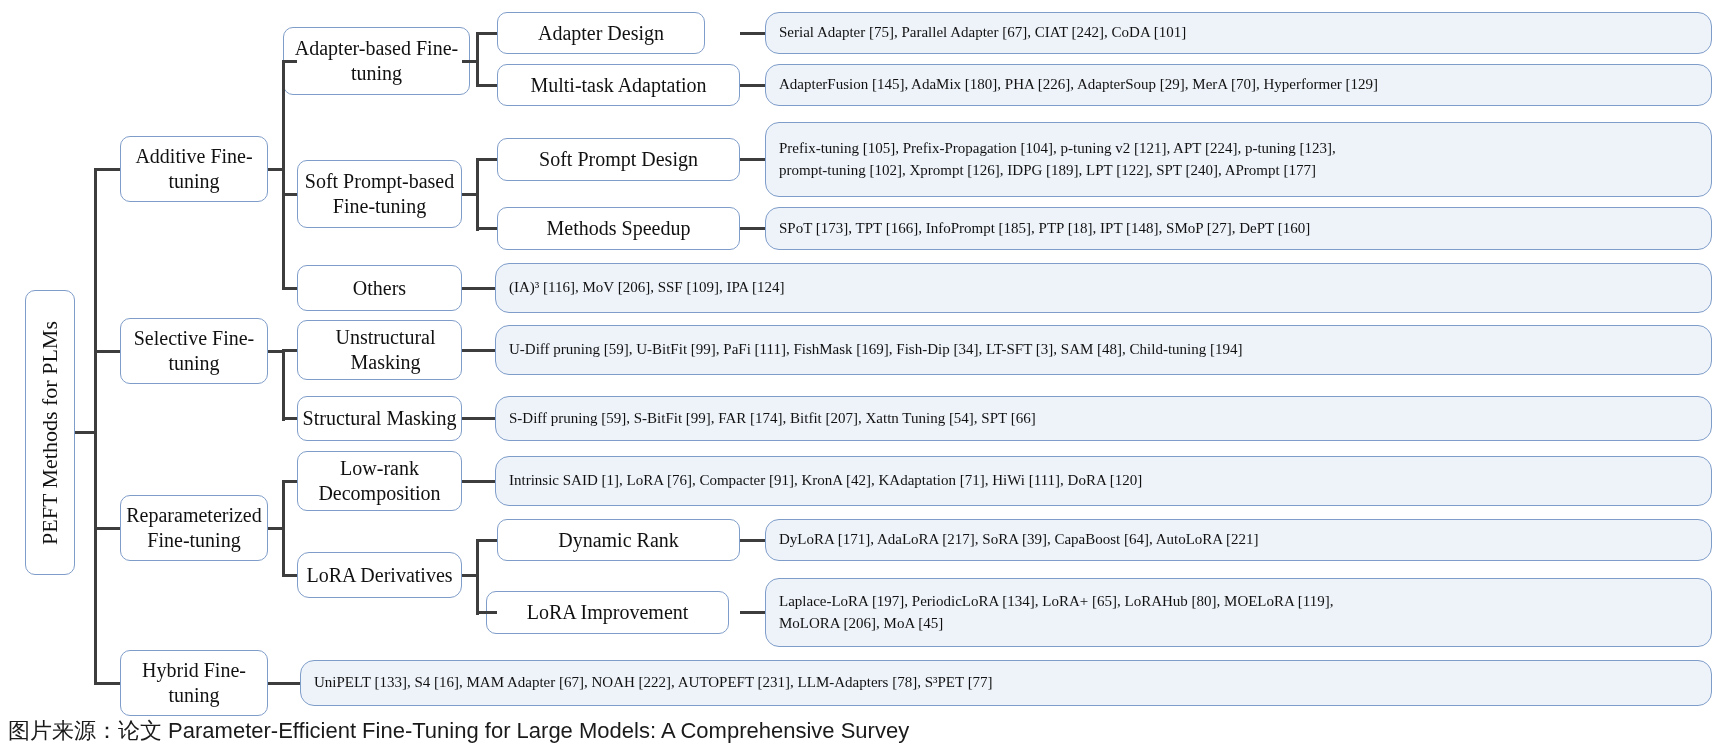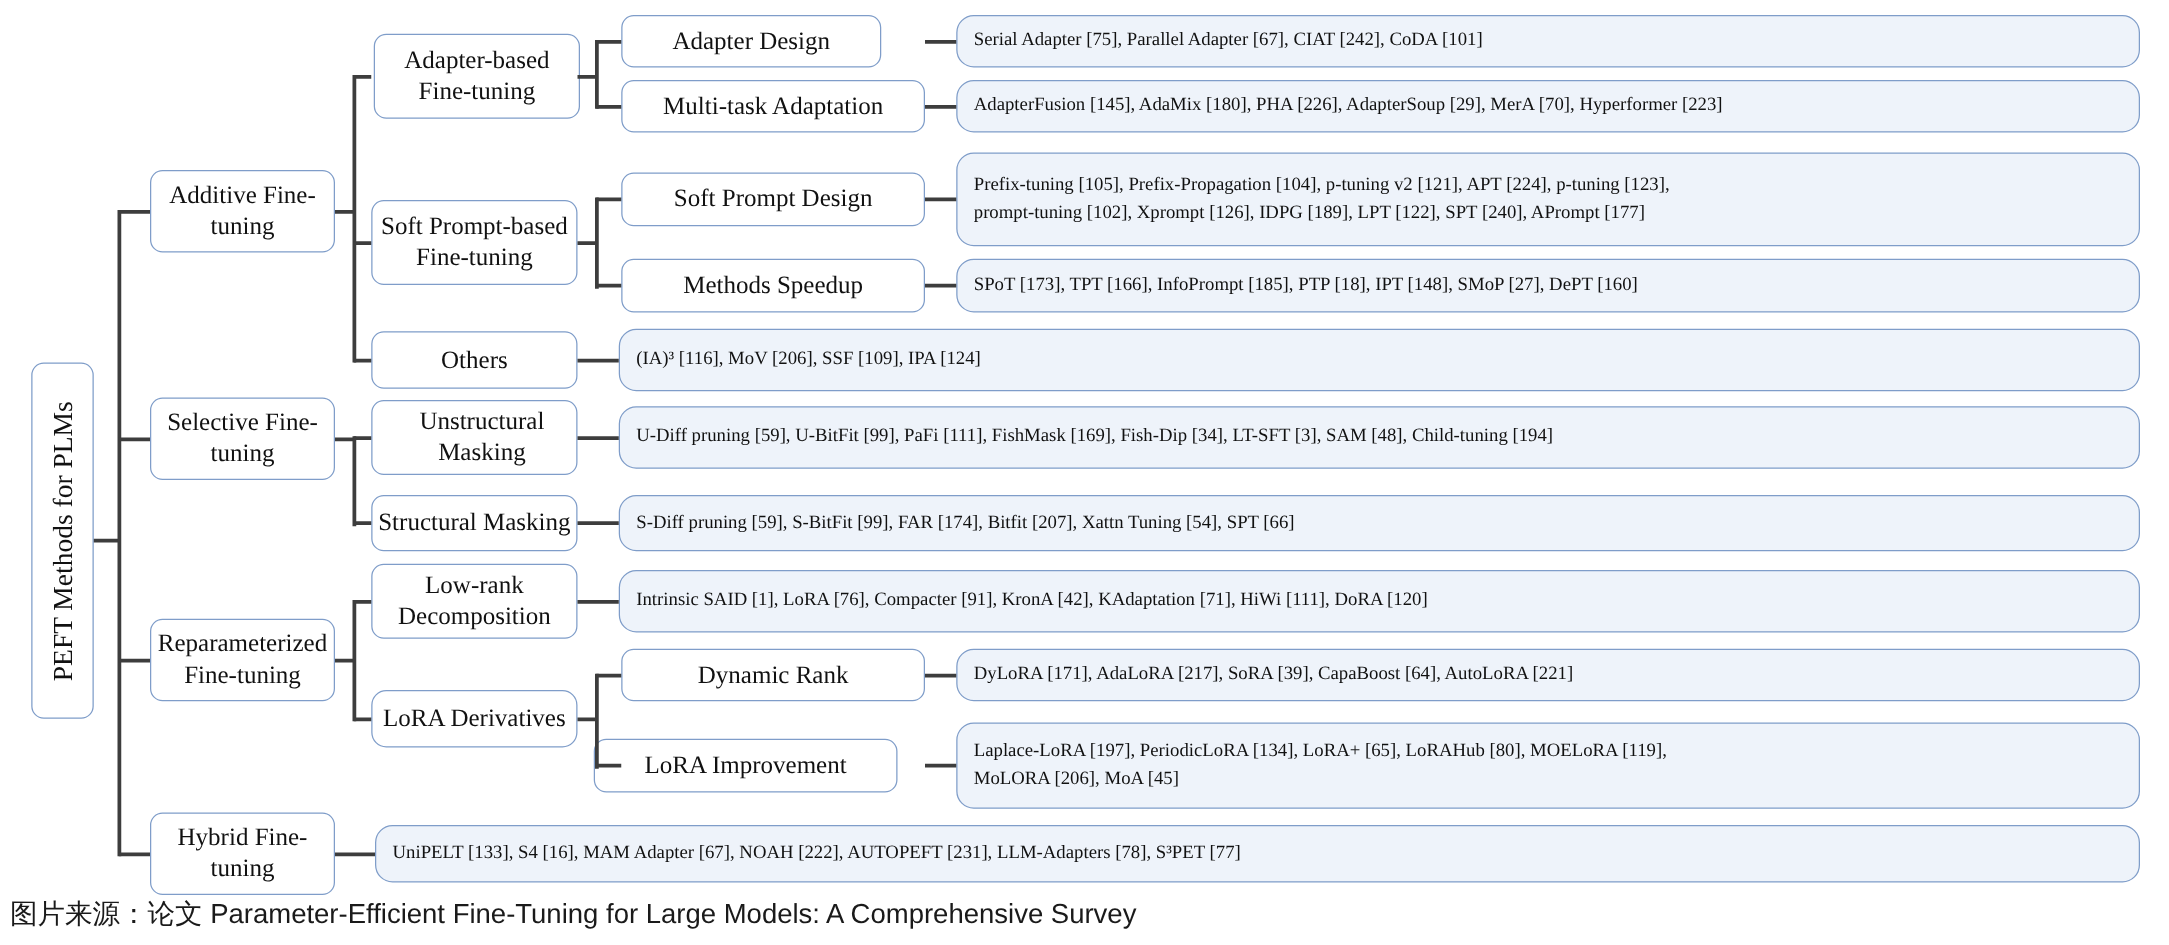--- a/index.html
+++ b/index.html
@@ -60,37 +60,37 @@
 
   <div class="node cat" id="root-box" style="left:25px;top:290px;width:50px;height:285px;">
     <span class="vlabel">PEFT Methods for PLMs</span>
   </div>
 
   <div class="node cat" style="left:120px;top:136px;width:148px;height:66px;">Additive Fine-tuning</div>
   <div class="node cat" style="left:120px;top:318px;width:148px;height:66px;">Selective Fine-tuning</div>
   <div class="node cat" style="left:120px;top:495px;width:148px;height:66px;">Reparameterized Fine-tuning</div>
   <div class="node cat" style="left:120px;top:650px;width:148px;height:66px;">Hybrid Fine-tuning</div>
 
-  <div class="node cat" style="left:299px;top:27px;width:165px;height:68px;">Adapter-based Fine-tuning</div>
+  <div class="node cat" style="left:283px;top:27px;width:187px;height:68px;">Adapter-based Fine-tuning</div>
   <div class="node cat" style="left:297px;top:160px;width:165px;height:68px;">Soft Prompt-based Fine-tuning</div>
   <div class="node cat" style="left:297px;top:265px;width:165px;height:46px;">Others</div>
   <div class="node cat" style="left:297px;top:320px;width:165px;height:60px;padding-left:16px;">Unstructural Masking</div>
   <div class="node cat" style="left:297px;top:396px;width:165px;height:45px;">Structural Masking</div>
   <div class="node cat" style="left:297px;top:451px;width:165px;height:60px;">Low-rank Decomposition</div>
   <div class="node cat" style="left:297px;top:552px;width:165px;height:46px;border-radius:12px;">LoRA Derivatives</div>
 
   <div class="node cat" style="left:497px;top:12px;width:208px;height:42px;">Adapter Design</div>
   <div class="node cat" style="left:497px;top:64px;width:243px;height:42px;">Multi-task Adaptation</div>
   <div class="node cat" style="left:497px;top:138px;width:243px;height:43px;">Soft Prompt Design</div>
   <div class="node cat" style="left:497px;top:207px;width:243px;height:43px;">Methods Speedup</div>
   <div class="node cat" style="left:497px;top:519px;width:243px;height:42px;">Dynamic Rank</div>
-  <div class="node cat" style="left:475px;top:591px;width:243px;height:43px;">LoRA Improvement</div>
+  <div class="node cat" style="left:486px;top:591px;width:243px;height:43px;">LoRA Improvement</div>
 
   <div class="node leaf" style="left:765px;top:12px;width:947px;height:42px;">Serial Adapter  [75], Parallel Adapter [67], CIAT [242], CoDA [101]</div>
-  <div class="node leaf" style="left:765px;top:64px;width:947px;height:42px;">AdapterFusion [145], AdaMix [180], PHA [226], AdapterSoup [29], MerA [70], Hyperformer [223]</div>
+  <div class="node leaf" style="left:765px;top:64px;width:947px;height:42px;">AdapterFusion [145], AdaMix [180], PHA [226], AdapterSoup [29], MerA [70], Hyperformer [129]</div>
   <div class="node leaf" style="left:765px;top:122px;width:947px;height:75px;">Prefix-tuning [105], Prefix-Propagation [104], p-tuning v2 [121], APT [224], p-tuning [123],
 prompt-tuning [102], Xprompt [126], IDPG [189], LPT [122], SPT [240], APrompt [177]</div>
   <div class="node leaf" style="left:765px;top:207px;width:947px;height:43px;">SPoT [173], TPT [166], InfoPrompt [185], PTP [18], IPT [148], SMoP [27], DePT [160]</div>
   <div class="node leaf" style="left:495px;top:263px;width:1217px;height:50px;">(IA)³ [116], MoV [206], SSF [109], IPA [124]</div>
   <div class="node leaf" style="left:495px;top:325px;width:1217px;height:50px;">U-Diff pruning [59], U-BitFit [99], PaFi [111], FishMask [169], Fish-Dip [34], LT-SFT [3], SAM [48], Child-tuning [194]</div>
   <div class="node leaf" style="left:495px;top:396px;width:1217px;height:45px;text-align:center;">S-Diff pruning [59], S-BitFit [99], FAR [174], Bitfit [207], Xattn Tuning [54], SPT [66]</div>
   <div class="node leaf" style="left:495px;top:456px;width:1217px;height:50px;">Intrinsic SAID [1], LoRA [76], Compacter [91], KronA [42], KAdaptation [71], HiWi [111], DoRA [120]</div>
   <div class="node leaf" style="left:765px;top:519px;width:947px;height:42px;">DyLoRA [171], AdaLoRA [217], SoRA [39], CapaBoost [64], AutoLoRA [221]</div>
   <div class="node leaf" style="left:765px;top:578px;width:947px;height:69px;">Laplace-LoRA [197], PeriodicLoRA [134], LoRA+ [65],  LoRAHub [80], MOELoRA [119],
 MoLORA [206], MoA [45]</div>

